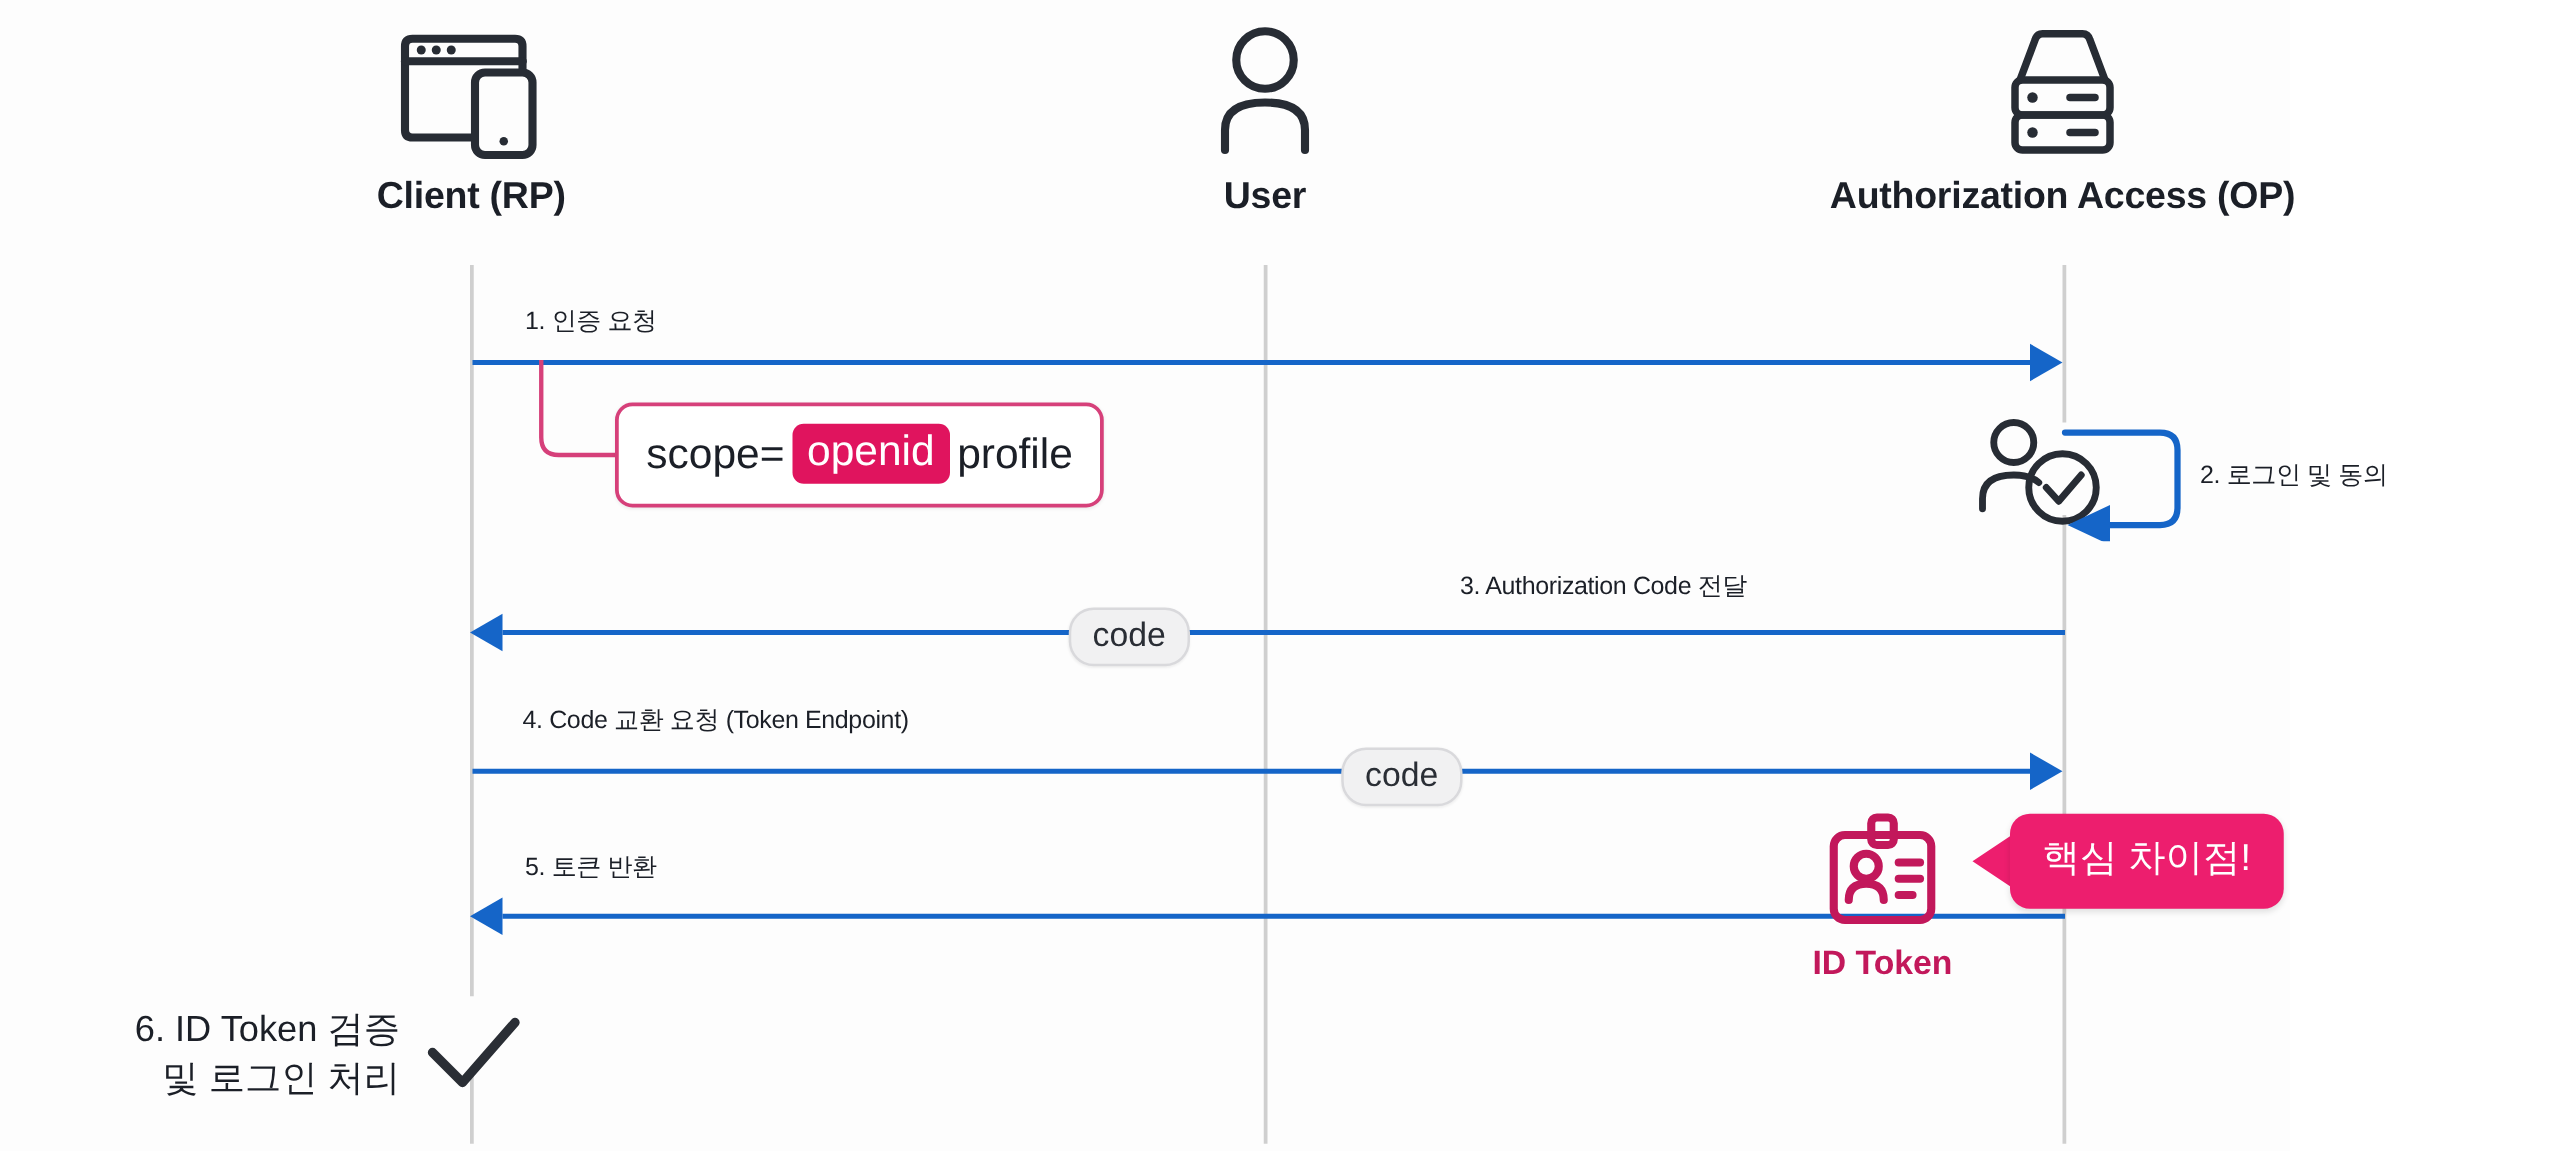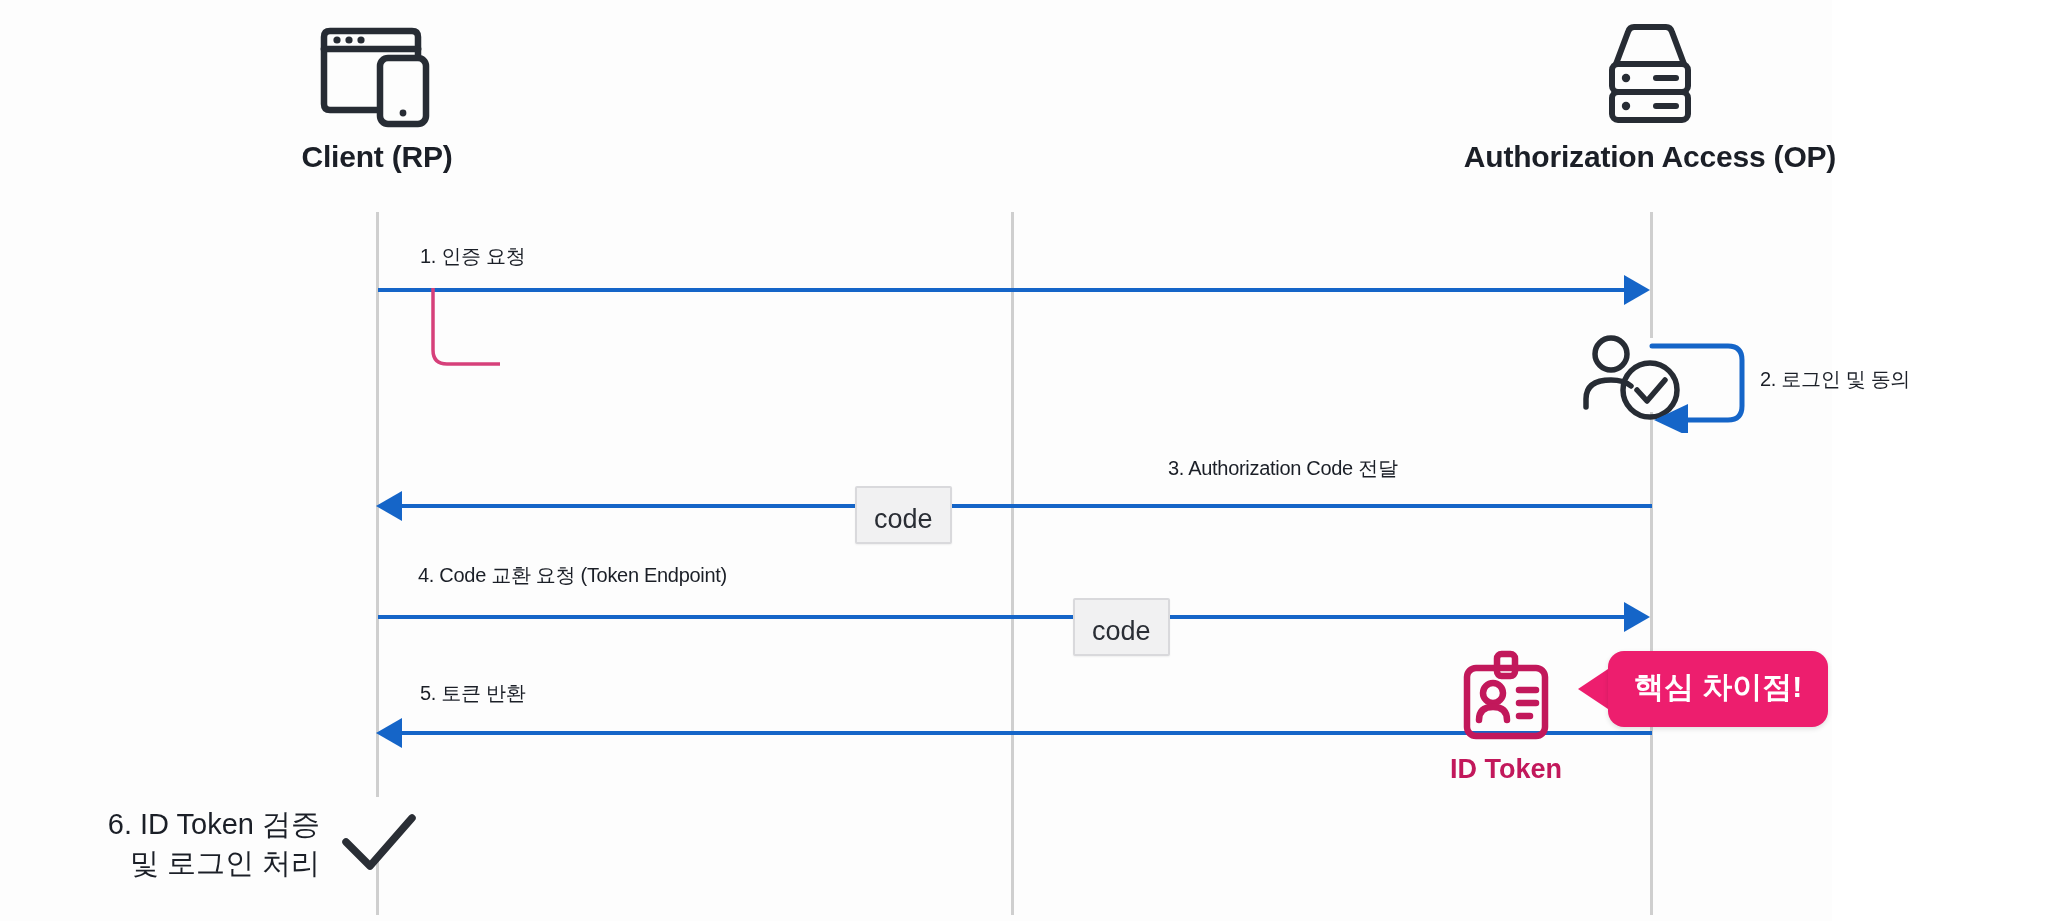--- a/index.html
+++ b/index.html
@@ -64,24 +64,24 @@
   .arrow-head.left {
     border-top: 15px solid transparent;
     border-bottom: 15px solid transparent;
     border-right: 26px solid #1565c8;
   }
 
   
   .chip {
     background: #f1f1f2;
     border: 2px solid #d9d9dc;
-    border-radius: 2px;
+    border-radius: 20px;
     font-size: 27px;
     color: #2a2e35;
-    padding: 16px 17px 7px 17px;
+    padding: 5px 17px 7px 17px;
     line-height: 1.15;
     box-shadow: 0 1px 2px rgba(0,0,0,0.06);
   }
 
   
   .scope-box {
     border: 3px solid #d6407a;
     border-radius: 14px;
     background: #ffffff;
     padding: 14px 22px 16px 22px;
@@ -99,21 +99,21 @@
     margin: 0 6px;
     font-size: 34px;
   }
 
   
   .callout {
     background: #ed1e6e;
     border-radius: 16px;
     padding: 16px 26px 20px 26px;
     color: #ffffff;
-    font-weight: bold;
+    font-weight: normal;
     font-size: 30px;
     text-align: center;
     line-height: 1.33;
     white-space: nowrap;
     box-shadow: 0 2px 5px rgba(0,0,0,0.12);
   }
   .callout-tail {
     width: 0; height: 0;
     border-top: 20px solid transparent;
     border-bottom: 20px solid transparent;
@@ -159,20 +159,31 @@
           <circle cx="37" cy="24" r="3.6"></circle>
           <circle cx="49" cy="24" r="3.6"></circle>
         </g>
         <rect x="68" y="42" width="46" height="66" rx="8" fill="#fdfdfd" stroke="#272c34" stroke-width="6.5"></rect>
         <circle cx="91" cy="97" r="3.4" fill="#272c34"></circle>
       </svg>
     </div>
     <div class="actor-label">Client (RP)</div>
   </div>
 
+  <div class="actor" style="left:912px; top:8px; width:200px;">
+    <div class="icon-wrap">
+      <svg width="92" height="112" viewBox="0 0 92 112">
+        <g fill="none" stroke="#272c34" stroke-width="6.5" stroke-linecap="round" stroke-linejoin="round">
+          <circle cx="46" cy="32" r="23"></circle>
+          <path d="M14 104 L14 88 Q14 66 46 66 Q78 66 78 88 L78 104"></path>
+        </g>
+      </svg>
+    </div>
+    <div class="actor-label">User</div>
+  </div>
 
   <div class="actor" style="left:1400px; top:8px; width:500px;">
     <div class="icon-wrap">
       <svg width="104" height="110" viewBox="0 0 104 110">
         <g fill="none" stroke="#272c34" stroke-width="6" stroke-linecap="round" stroke-linejoin="round">
           <path d="M18 46 L30 14 Q31.5 9 36 9 L68 9 Q72.5 9 74 14 L86 46"></path>
           <rect x="14" y="46" width="76" height="28" rx="6"></rect>
           <rect x="14" y="74" width="76" height="28" rx="6"></rect>
           <line x1="58" y1="60" x2="78" y2="60"></line>
           <line x1="58" y1="88" x2="78" y2="88"></line>
@@ -193,20 +204,25 @@
   <div class="lifeline" style="left:1650px; top:412px; height:503px;"></div>
 
   <div class="msg-label" style="left:420px; top:243px;">1. 인증 요청</div>
   <div class="arrow-line" style="left:378px; top:288px; width:1248px;"></div>
   <div class="arrow-head right" style="left:1624px; top:275px;"></div>
 
   <svg style="left:430px; top:288px;" width="70" height="85">
     <path d="M3 0 L3 62 Q3 76 17 76 L70 76" fill="none" stroke="#d6407a" stroke-width="3.5" stroke-linecap="round"></path>
   </svg>
 
+  <div class="scope-box" style="left:492px; top:322px;">
+    <span>scope=</span>
+      <span class="scope-hl">openid</span>
+      <span> profile</span>
+  </div>
 
   <div style="left:1578px; top:333px;">
     <svg width="108" height="90" viewBox="0 0 108 90">
       <g fill="none" stroke="#272c34" stroke-width="5.5" stroke-linecap="round" stroke-linejoin="round">
         <circle cx="33" cy="21" r="16"></circle>
         <path d="M8 74 L8 66 Q8 47 33 47 Q46 47 53 53"></path>
         <circle cx="72" cy="57" r="27"></circle>
         <path d="M59 57 L69 68 L87 47"></path>
       </g>
     </svg>

